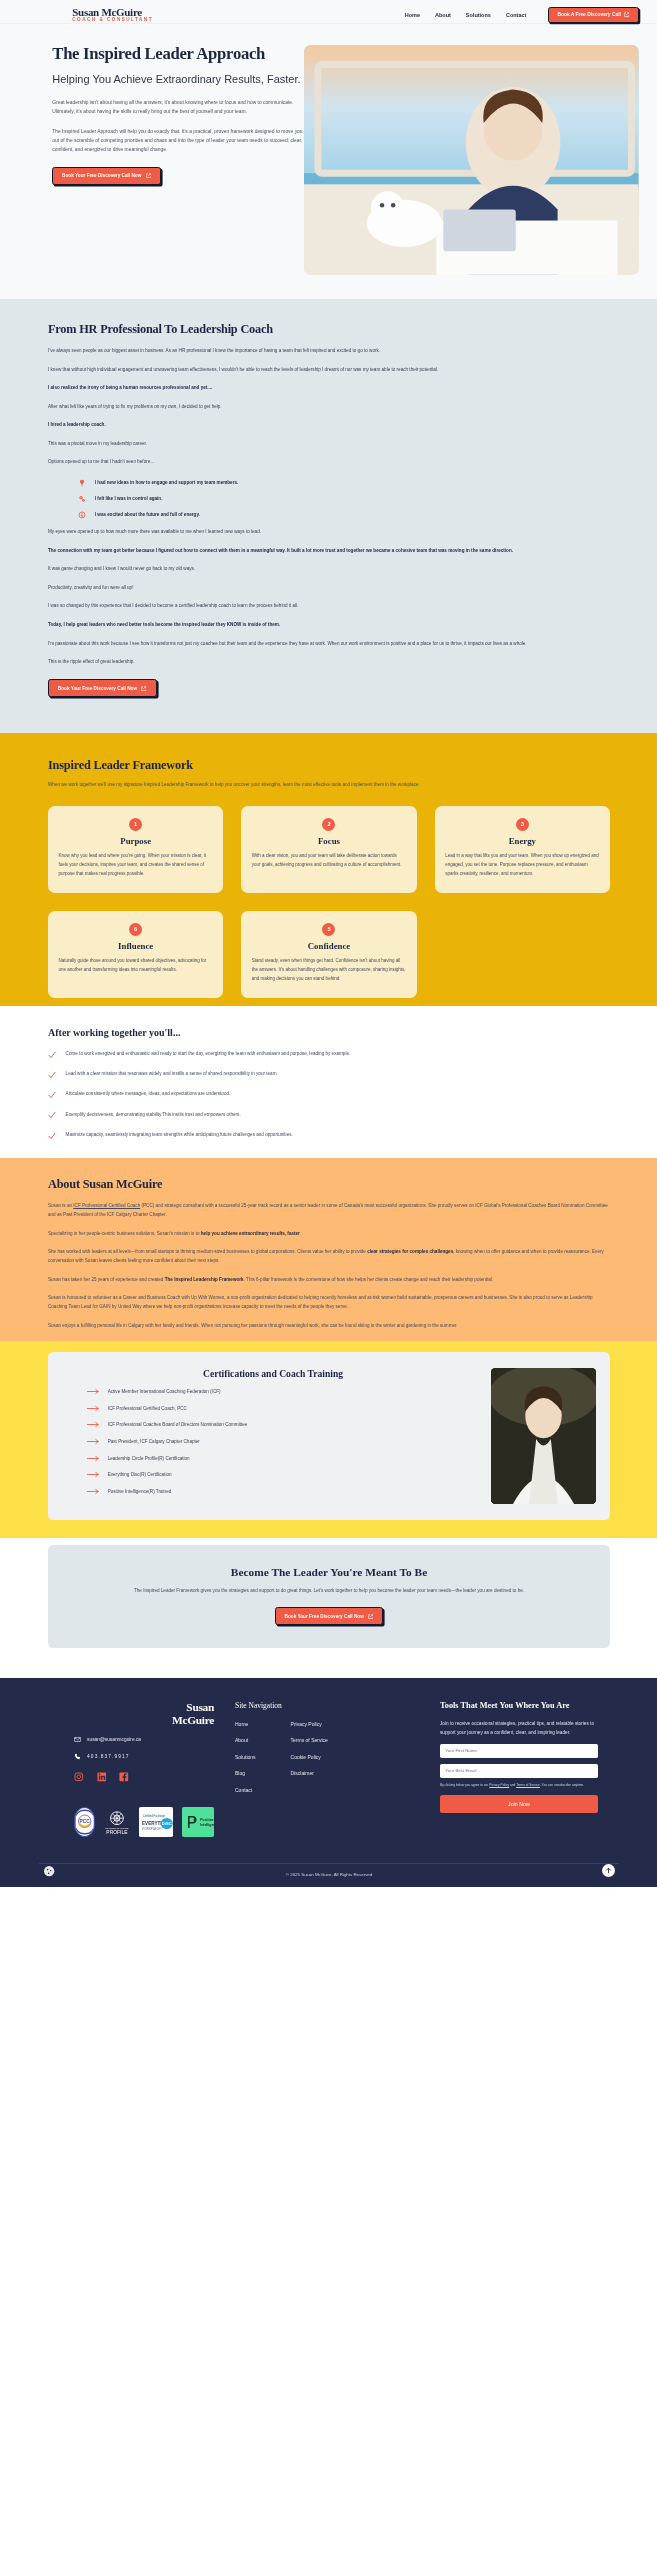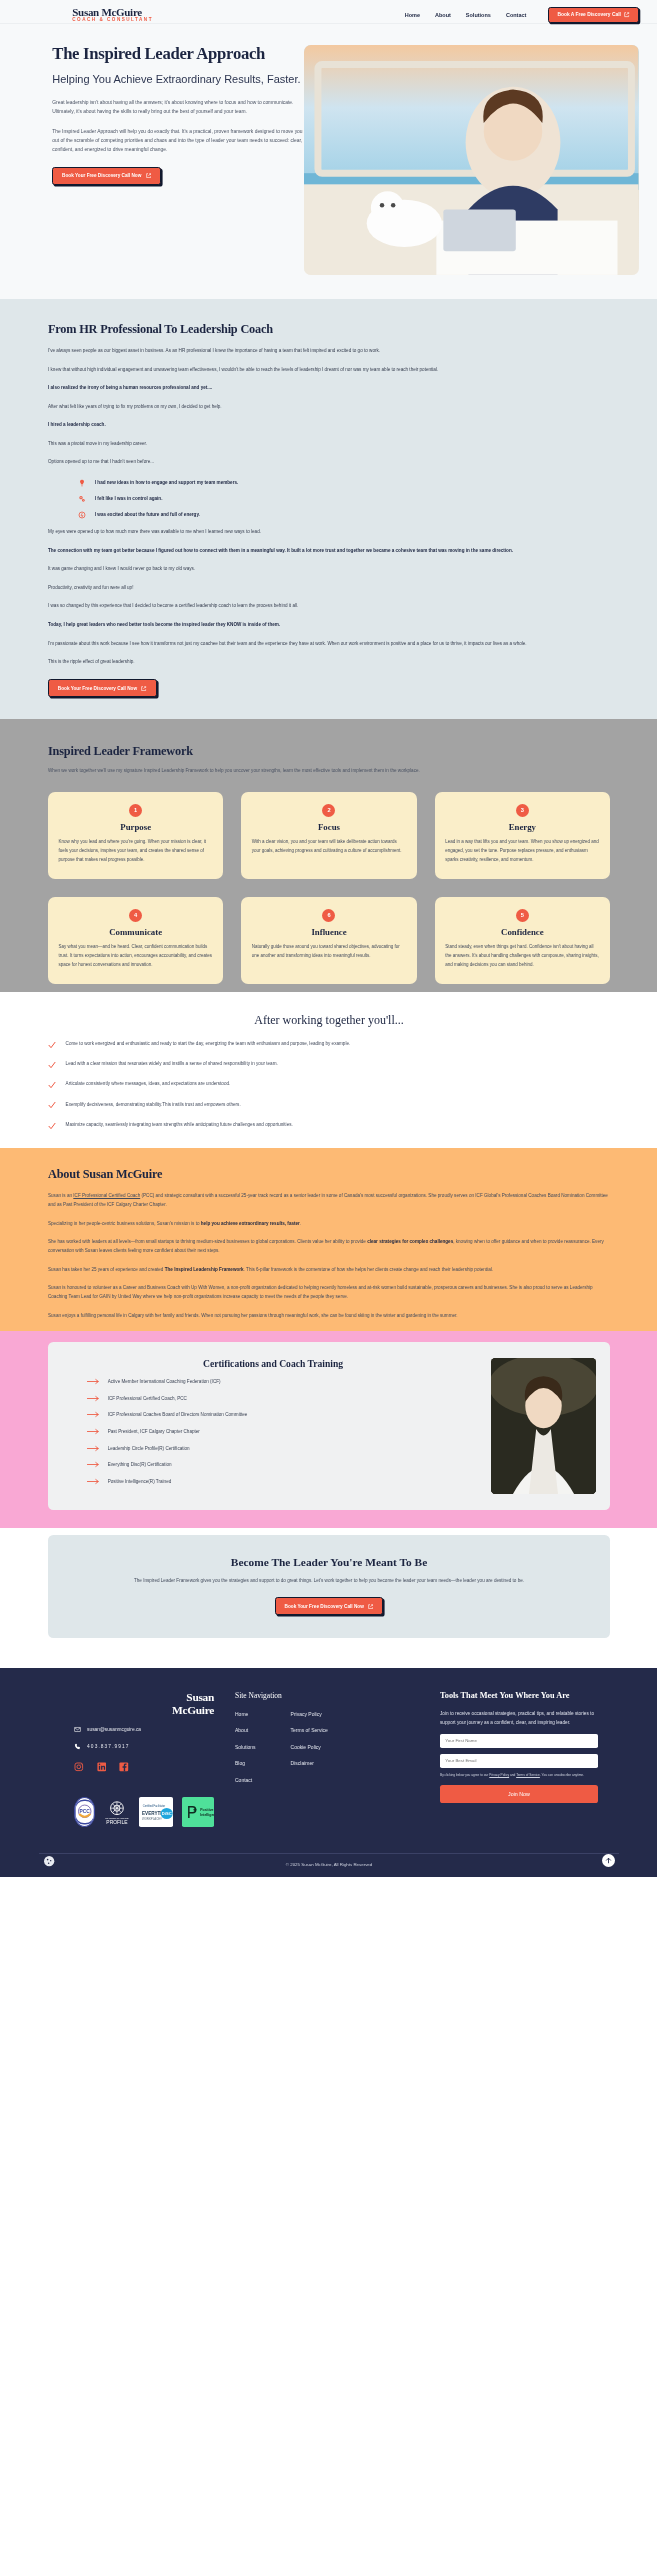--- a/index.html
+++ b/index.html
@@ -108,37 +108,37 @@
   .hero-img {
     flex: 1;
     border-radius: 7px;
     overflow: hidden;
     min-height: 136px;
     position: relative;
     background: linear-gradient(#bfe0ef 0%, #d8ecf5 38%, #e9e2d4 56%, #f0ece2 100%);
   }
 
   
-  .hr-section { background: #dfe7ea; padding: 23px 48px 22px 48px; }
+  .hr-section { background: #dfe7ea; padding: 23px 48px 36px 48px; }
   .sec-h2 {
     font-family: "Liberation Serif", serif;
     font-weight: bold;
     font-size: 12.3px;
     color: #1c2541;
     letter-spacing: -0.2px;
   }
   .hr-p { font-size: 4.6px; line-height: 1.95; color: #394152; margin-top: 9.6px; }
   .hr-p.b { font-weight: bold; color: #1c2541; }
   .bullets { margin: 11.4px 0 2.6px 30px; }
   .bullet { display: flex; align-items: center; gap: 8.8px; margin-bottom: 8px; }
   .bullet-ico { width: 8px; height: 8px; flex: 0 0 8px; color: #ef5b44; }
   .bullet-txt { font-size: 4.6px; font-weight: bold; color: #1c2541; }
 
   
-  .fw-section { padding: 24.6px 48px 8.8px 48px; background: #a3a3a3; }
+  .fw-section { padding: 24.6px 48px 8.8px 48px; background: #eab308; }
   .fw-sub { font-size: 4.6px; line-height: 1.9; color: #4a5263; margin-top: 8px; max-width: 403px; }
   .fw-grid {
     display: grid;
     grid-template-columns: repeat(3, 1fr);
     gap: 18px;
     margin-top: 16px;
   }
   .fw-card {
     background: #faeec9;
     border-radius: 7px;
@@ -159,34 +159,34 @@
     font-family: "Liberation Serif", serif;
     font-weight: bold;
     font-size: 8.8px;
     color: #1c2541;
     margin-bottom: 6.1px;
   }
   .fw-body { font-size: 4.5px; line-height: 1.95; color: #434b5c; text-align: left; }
 
   
   .aw-section { padding: 21px 48px 7px 48px; background: #fff; }
-  .aw-h { font-family: "Liberation Serif", serif; font-weight: normal; font-size: 12px; color: #1c2541; text-align: center; }
+  .aw-h { font-family: "Liberation Serif", serif; font-weight: bold; font-size: 10px; color: #1c2541; }
   .aw-list { margin-top: 11.4px; }
   .aw-item { display: flex; gap: 9.6px; margin-bottom: 11.4px; align-items: flex-start; }
   .check { width: 8px; height: 8px; flex: 0 0 8px; color: #ef5b44; margin-top: 0.9px; }
   .aw-txt { font-size: 4.6px; line-height: 1.75; color: #434b5c; }
 
   
   .about-section { padding: 19.3px 48px 10.5px 48px; background: #fdba74; }
   .about-p { font-size: 4.6px; line-height: 1.95; color: #434b5c; margin-top: 9.6px; }
   .about-p b { color: #1c2541; }
   .about-p u { text-decoration: underline; }
 
   
-  .certs-outer { padding: 10.5px 48px 17.5px 48px; background: #f9a8d4; }
+  .certs-outer { padding: 10.5px 48px 17.5px 48px; background: #fde047; }
   .certs-box {
     background: #f0f1f2;
     border-radius: 5.3px;
     display: flex;
     padding: 16px 14px 16px 19.3px;
     gap: 12.3px;
   }
   .certs-left { flex: 1; }
   .certs-h {
     font-family: "Liberation Serif", serif;
@@ -429,25 +429,20 @@
       <div class="fw-num">2</div>
       <div class="fw-title">Focus</div>
       <div class="fw-body">With a clear vision, you and your team will take deliberate action towards your goals, achieving progress and cultivating a culture of accomplishment.</div>
     </div>
     <div class="fw-card">
       <div class="fw-num">3</div>
       <div class="fw-title">Energy</div>
       <div class="fw-body">Lead in a way that lifts you and your team. When you show up energized and engaged, you set the tone. Purpose replaces pressure, and enthusiasm sparks creativity, resilience, and momentum.</div>
     </div>
     <div class="fw-card">
-      <div class="fw-num">4</div>
-      <div class="fw-title">Communicate</div>
-      <div class="fw-body">Say what you mean—and be heard. Clear, confident communication builds trust. It turns expectations into action, encourages accountability, and creates space for honest conversations and innovation.</div>
-    </div>
-    <div class="fw-card">
       <div class="fw-num">6</div>
       <div class="fw-title">Influence</div>
       <div class="fw-body">Naturally guide those around you toward shared objectives, advocating for one another and transforming ideas into meaningful results.</div>
     </div>
     <div class="fw-card">
       <div class="fw-num">5</div>
       <div class="fw-title">Confidence</div>
       <div class="fw-body">Stand steady, even when things get hard. Confidence isn't about having all the answers. It's about handling challenges with composure, sharing insights, and making decisions you can stand behind.</div>
     </div>
   </div>

